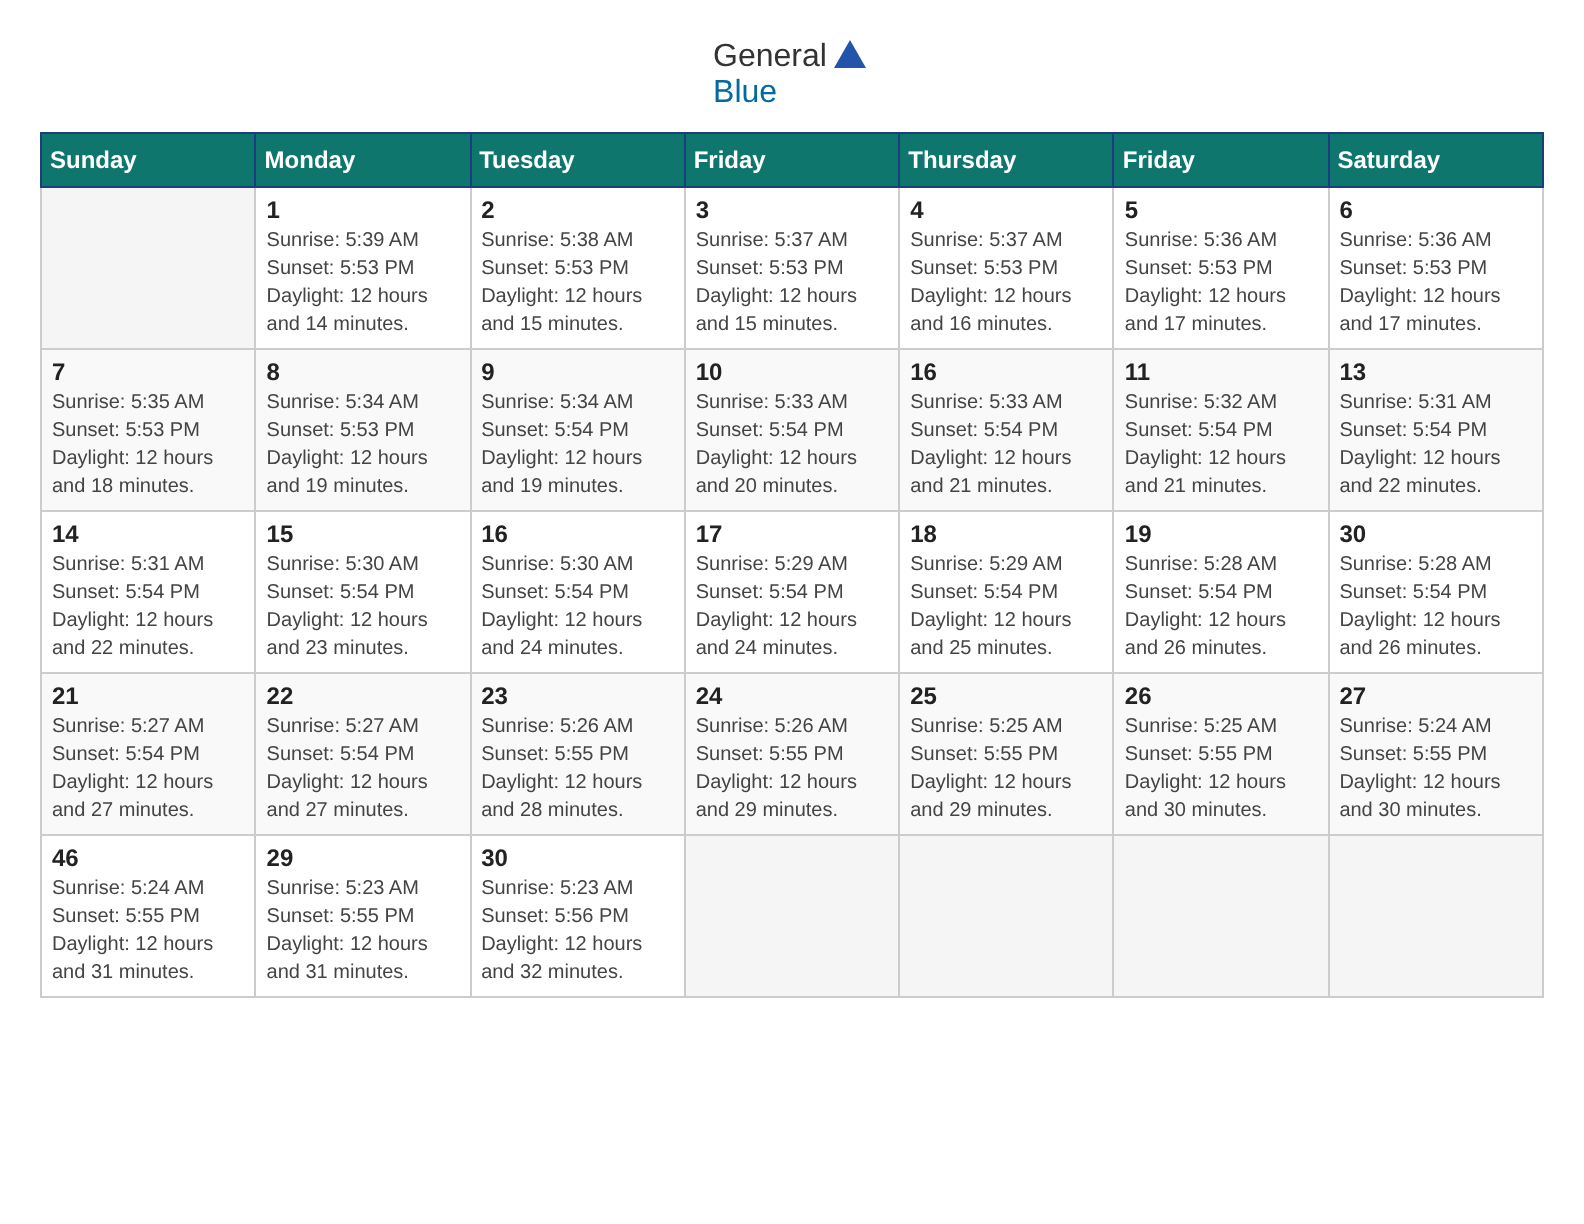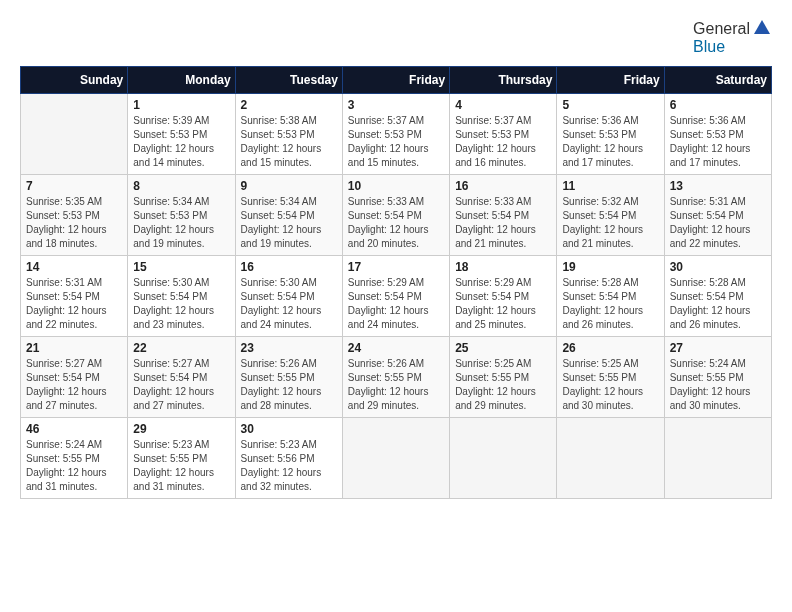--- a/index.html
+++ b/index.html
@@ -5,21 +5,21 @@
     * { box-sizing: border-box; margin: 0; padding: 0; }
     body {
       font-family: Arial, sans-serif;
       background: #fff;
       width: 792px;
       min-height: 612px;
       padding: 20px;
     }
     .header-section {
       display: flex;
-      justify-content: flex-end;
+      justify-content: center;
       align-items: flex-start;
       margin-bottom: 10px;
     }
     .logo {
       display: flex;
       align-items: center;
     }
     .logo-general { color: #333; }
     .logo-blue { color: #0369a1; }
     .title-section {
@@ -33,24 +33,24 @@
     .subtitle {
       font-size: 16px;
       color: #555;
     }
     .calendar {
       width: 100%;
       border-collapse: collapse;
       font-size: 11px;
     }
     .calendar th {
-      background-color: #0f172a;
+      background-color: #0f766e;
       color: #fff;
       padding: 6px 4px;
-      text-align: right;
+      text-align: left;
       font-size: 12px;
       font-weight: bold;
       border: 1px solid #1a3f7f;
     }
     .calendar td {
       border: 1px solid #ccc;
       padding: 4px 5px;
       vertical-align: top;
       width: 107px;
       min-height: 70px;

